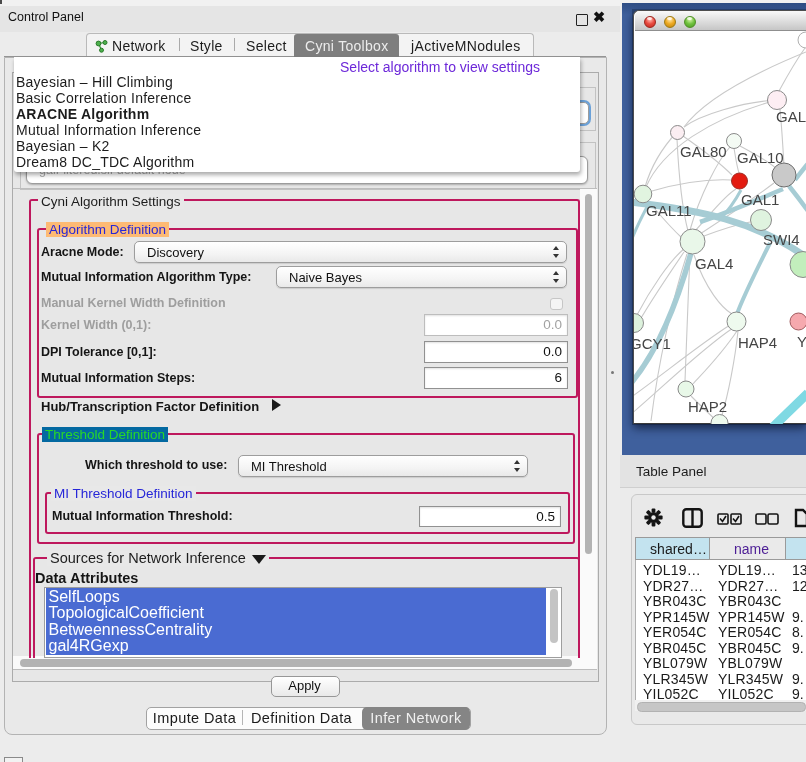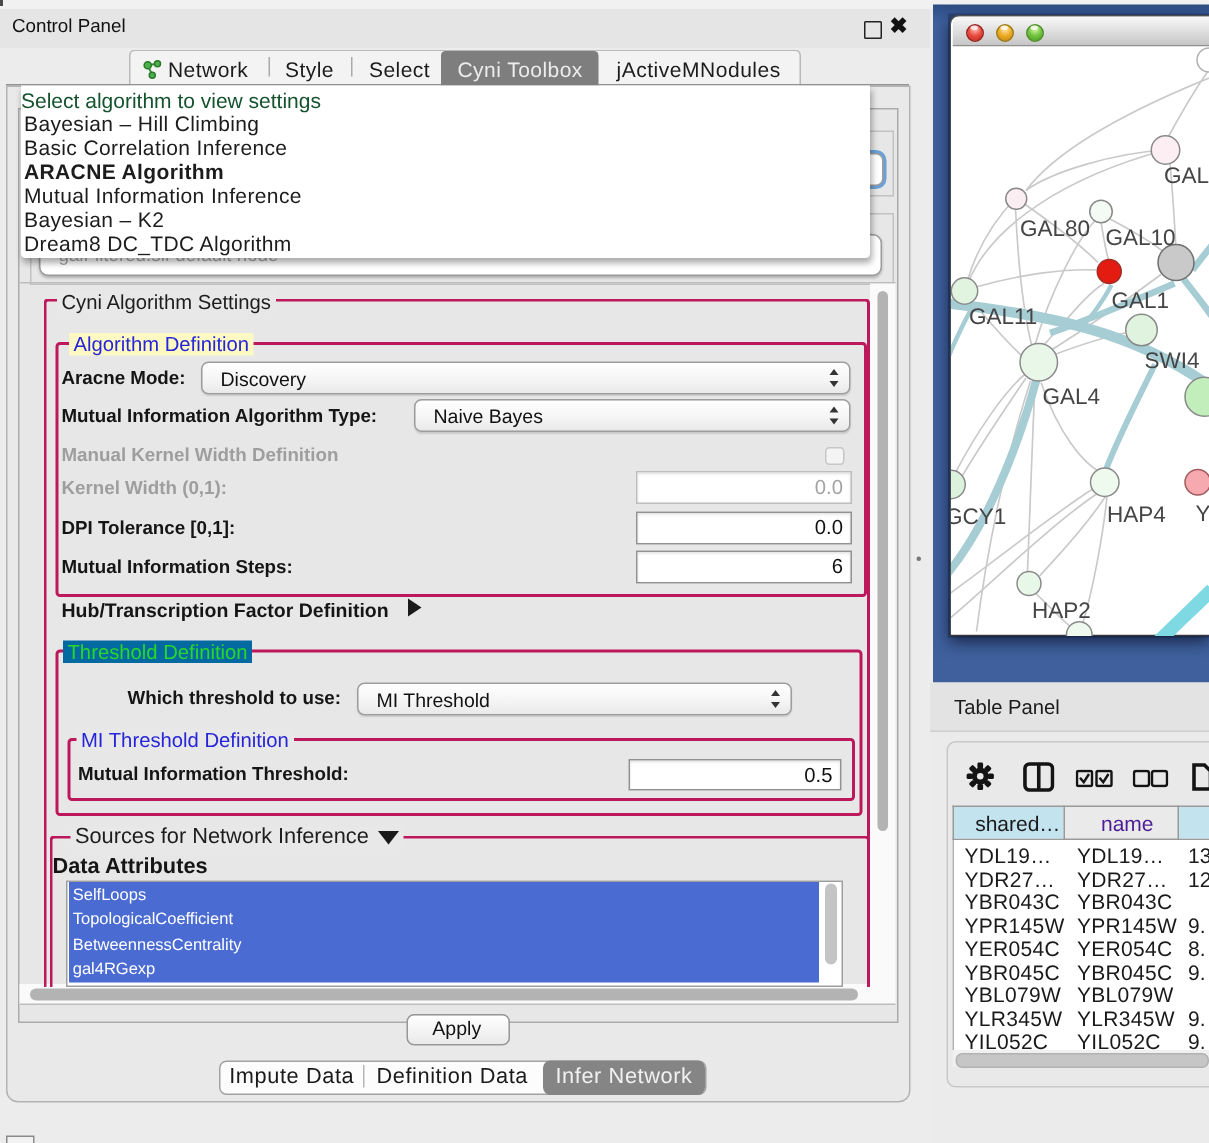--- a/index.html
+++ b/index.html
@@ -60,21 +60,21 @@
 <div class="abs" style="left:584.5px;top:194px;width:7.5px;height:360px;background:#b3b3b3;border-radius:4px;"></div>
 <div class="abs" style="left:13px;top:655.5px;width:584px;height:14px;background:#fafafa;"></div>
 <div class="abs" style="left:20px;top:658.5px;width:552px;height:8px;background:#b3b3b3;border-radius:4px;"></div>
 <div class="abs" style="left:13px;top:669px;width:584px;height:1px;background:#bdbdbd;"></div>
 
 <div class="grp" style="left:29px;top:199px;width:547px;height:457px;border-radius:3px 3px 0 0;border-bottom:none;">
   <span class="leg" style="left:7px;top:-7px;font-size:13.5px;color:#1d1d1d;background:#e8e8e8;">Cyni Algorithm Settings</span>
 </div>
 
 <div class="grp" style="left:37px;top:228px;width:537px;height:166px;">
-  <span class="leg" style="left:7px;font-size:13.5px;color:#2626d8;background:#fef9c3;">Algorithm Definition</span>
+  <span class="leg" style="left:7px;font-size:13.5px;color:#2626d8;background:#fdba74;">Algorithm Definition</span>
 </div>
 <div class="lbl" style="left:41px;top:245px;">Aracne Mode:</div>
 <div class="combo" style="left:134px;top:241px;width:431px;height:20px;">
     <span class="ct">Discovery</span>
     <span class="arr"></span>
   </div>
 <div class="lbl" style="left:41px;top:270px;">Mutual Information Algorithm Type:</div>
 <div class="combo" style="left:276px;top:266px;width:289px;height:20px;">
     <span class="ct">Naive Bayes</span>
     <span class="arr"></span>
@@ -104,21 +104,21 @@
 </div>
 <div class="lbl" style="left:52px;top:509px;">Mutual Information Threshold:</div>
 <div class="fld" style="left:419px;top:506px;width:142px;height:21px;line-height:19px;">0.5</div>
 
 <div class="grp" style="left:33px;top:557px;width:543px;height:99px;border-bottom:none;border-radius:3px 3px 0 0;">
   <span class="leg" style="left:12px;font-size:14.5px;color:#1d1d1d;background:#e8e8e8;">Sources for Network Inference <span style="display:inline-block;width:0;height:0;border-left:7px solid transparent;border-right:7px solid transparent;border-top:9px solid #1a1a1a;vertical-align:middle;margin-left:2px;"></span></span>
 </div>
 <div class="lbl" style="left:35px;top:569.5px;font-size:14.5px;">Data Attributes</div>
 <div class="abs" style="left:44px;top:587px;width:516px;height:69px;background:#fff;border:1px solid #9e9e9e;"></div>
 <div class="abs" style="left:45.5px;top:588px;width:500px;height:67px;background:#4a6bd2;"></div>
-<div class="abs" style="left:48.5px;top:589px;font-size:11px;line-height:16.3px;color:#fff;">SelfLoops<br>TopologicalCoefficient<br>BetweennessCentrality<br>gal4RGexp</div>
+<div class="abs" style="left:48.5px;top:589px;font-size:16px;line-height:16.3px;color:#fff;">SelfLoops<br>TopologicalCoefficient<br>BetweennessCentrality<br>gal4RGexp</div>
 <div class="abs" style="left:550px;top:589px;width:8px;height:54px;background:#c4c4c4;border-radius:4px;"></div>
 
 <div class="abs" style="left:271px;top:676px;width:67px;height:19px;background:linear-gradient(#ffffff,#e9e9e9);border:1px solid #979797;border-radius:5px;"></div>
 <div class="abs" style="left:271px;top:676px;width:67px;height:19px;text-align:center;line-height:19px;font-size:13px;color:#111;">Apply</div>
 
 <div class="abs" style="left:146px;top:707px;width:323px;height:21px;background:#fcfcfc;border:1px solid #a2a2a2;border-radius:5px;"></div>
 <div class="abs" style="left:146px;top:707px;width:95px;height:21px;text-align:center;line-height:21px;font-size:14.5px;letter-spacing:0.4px;color:#1a1a1a;border:1px solid transparent;">Impute Data</div>
 <div class="abs" style="left:242px;top:710px;width:1px;height:15px;background:#b5b5b5;"></div>
 <div class="abs" style="left:243px;top:707px;width:115px;height:21px;text-align:center;line-height:21px;font-size:14.5px;letter-spacing:0.4px;color:#1a1a1a;border:1px solid transparent;">Definition Data</div>
 <div class="abs" style="left:362px;top:707px;width:108px;height:23px;background:#858585;border-radius:5px;"></div>
@@ -258,14 +258,14 @@
 <div class="abs" style="left:709px;top:537px;width:1px;height:23px;background:#9a9a9a;"></div>
 <div class="abs" style="left:785px;top:537px;width:1px;height:23px;background:#9a9a9a;"></div>
 <div class="abs" style="left:635px;top:560px;width:171px;height:140px;background:#fff;border-left:1px solid #b0b0b0;box-sizing:border-box;"></div>
 <div class="abs" style="left:643px;top:563px;width:70px;font-size:14px;letter-spacing:0.2px;line-height:15.5px;color:#1a1a1a;">YDL19…<br>YDR27…<br>YBR043C<br>YPR145W<br>YER054C<br>YBR045C<br>YBL079W<br>YLR345W<br>YIL052C</div>
 <div class="abs" style="left:718px;top:563px;width:70px;font-size:14px;letter-spacing:0.2px;line-height:15.5px;color:#1a1a1a;">YDL19…<br>YDR27…<br>YBR043C<br>YPR145W<br>YER054C<br>YBR045C<br>YBL079W<br>YLR345W<br>YIL052C</div>
 <div class="abs" style="left:792px;top:563px;width:14px;font-size:14px;line-height:15.5px;color:#1a1a1a;overflow:hidden;">13<br>12<br>&nbsp;<br>9.<br>8.<br>9.<br>&nbsp;<br>9.<br>9.</div>
 <div class="abs" style="left:635px;top:700px;width:171px;height:11px;background:#f0f0f0;"></div>
 <div class="abs" style="left:637px;top:701.5px;width:167px;height:8px;background:#c6c6c6;border:1px solid #b2b2b2;border-radius:4.5px;"></div>
 
 <div class="abs" style="left:14px;top:57px;width:566px;height:115px;background:#fff;border-radius:0 0 3px 3px;box-shadow:1px 3px 4px rgba(0,0,0,.33);z-index:50;"></div>
-<div class="abs" style="left:14px;top:59px;width:526px;text-align:left;font-size:14px;color:#14532d;z-index:51;">Select algorithm to view settings</div>
+<div class="abs" style="left:14px;top:59px;width:526px;text-align:right;font-size:14px;color:#6d28d9;z-index:51;">Select algorithm to view settings</div>
 <div class="abs" style="left:16px;top:74px;font-size:14px;letter-spacing:0.25px;line-height:16.1px;color:#1c1c1c;z-index:51;">Bayesian – Hill Climbing<br>Basic Correlation Inference<br><span class="bold">ARACNE Algorithm</span><br>Mutual Information Inference<br>Bayesian – K2<br>Dream8 DC_TDC Algorithm</div>
 
 </body></html>

